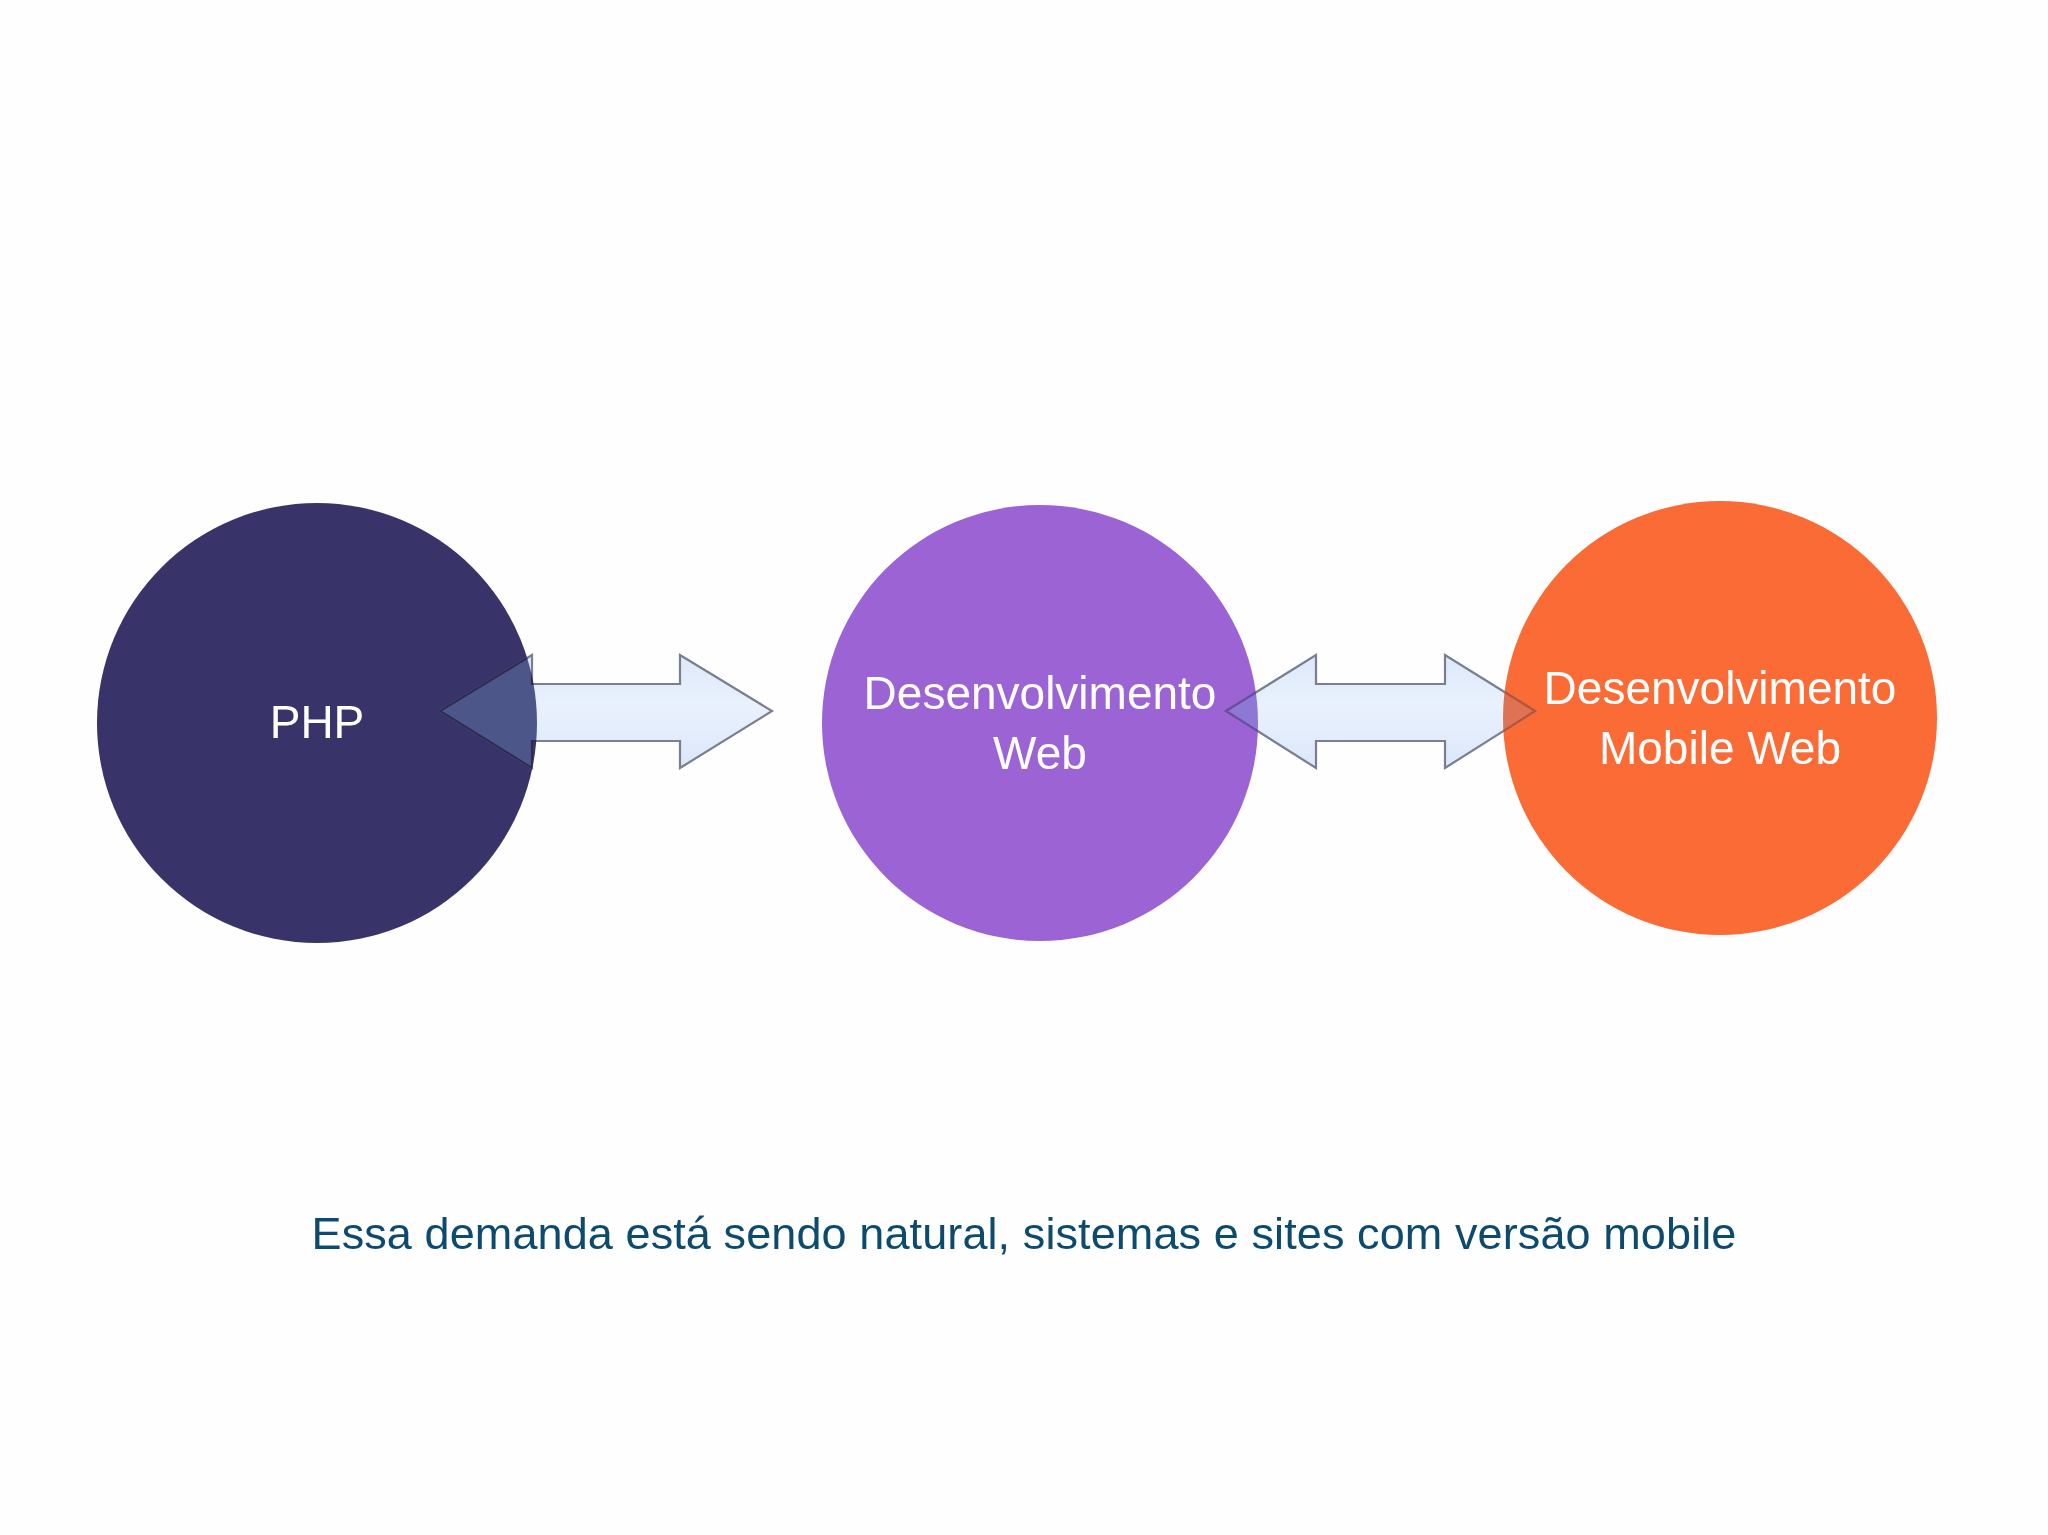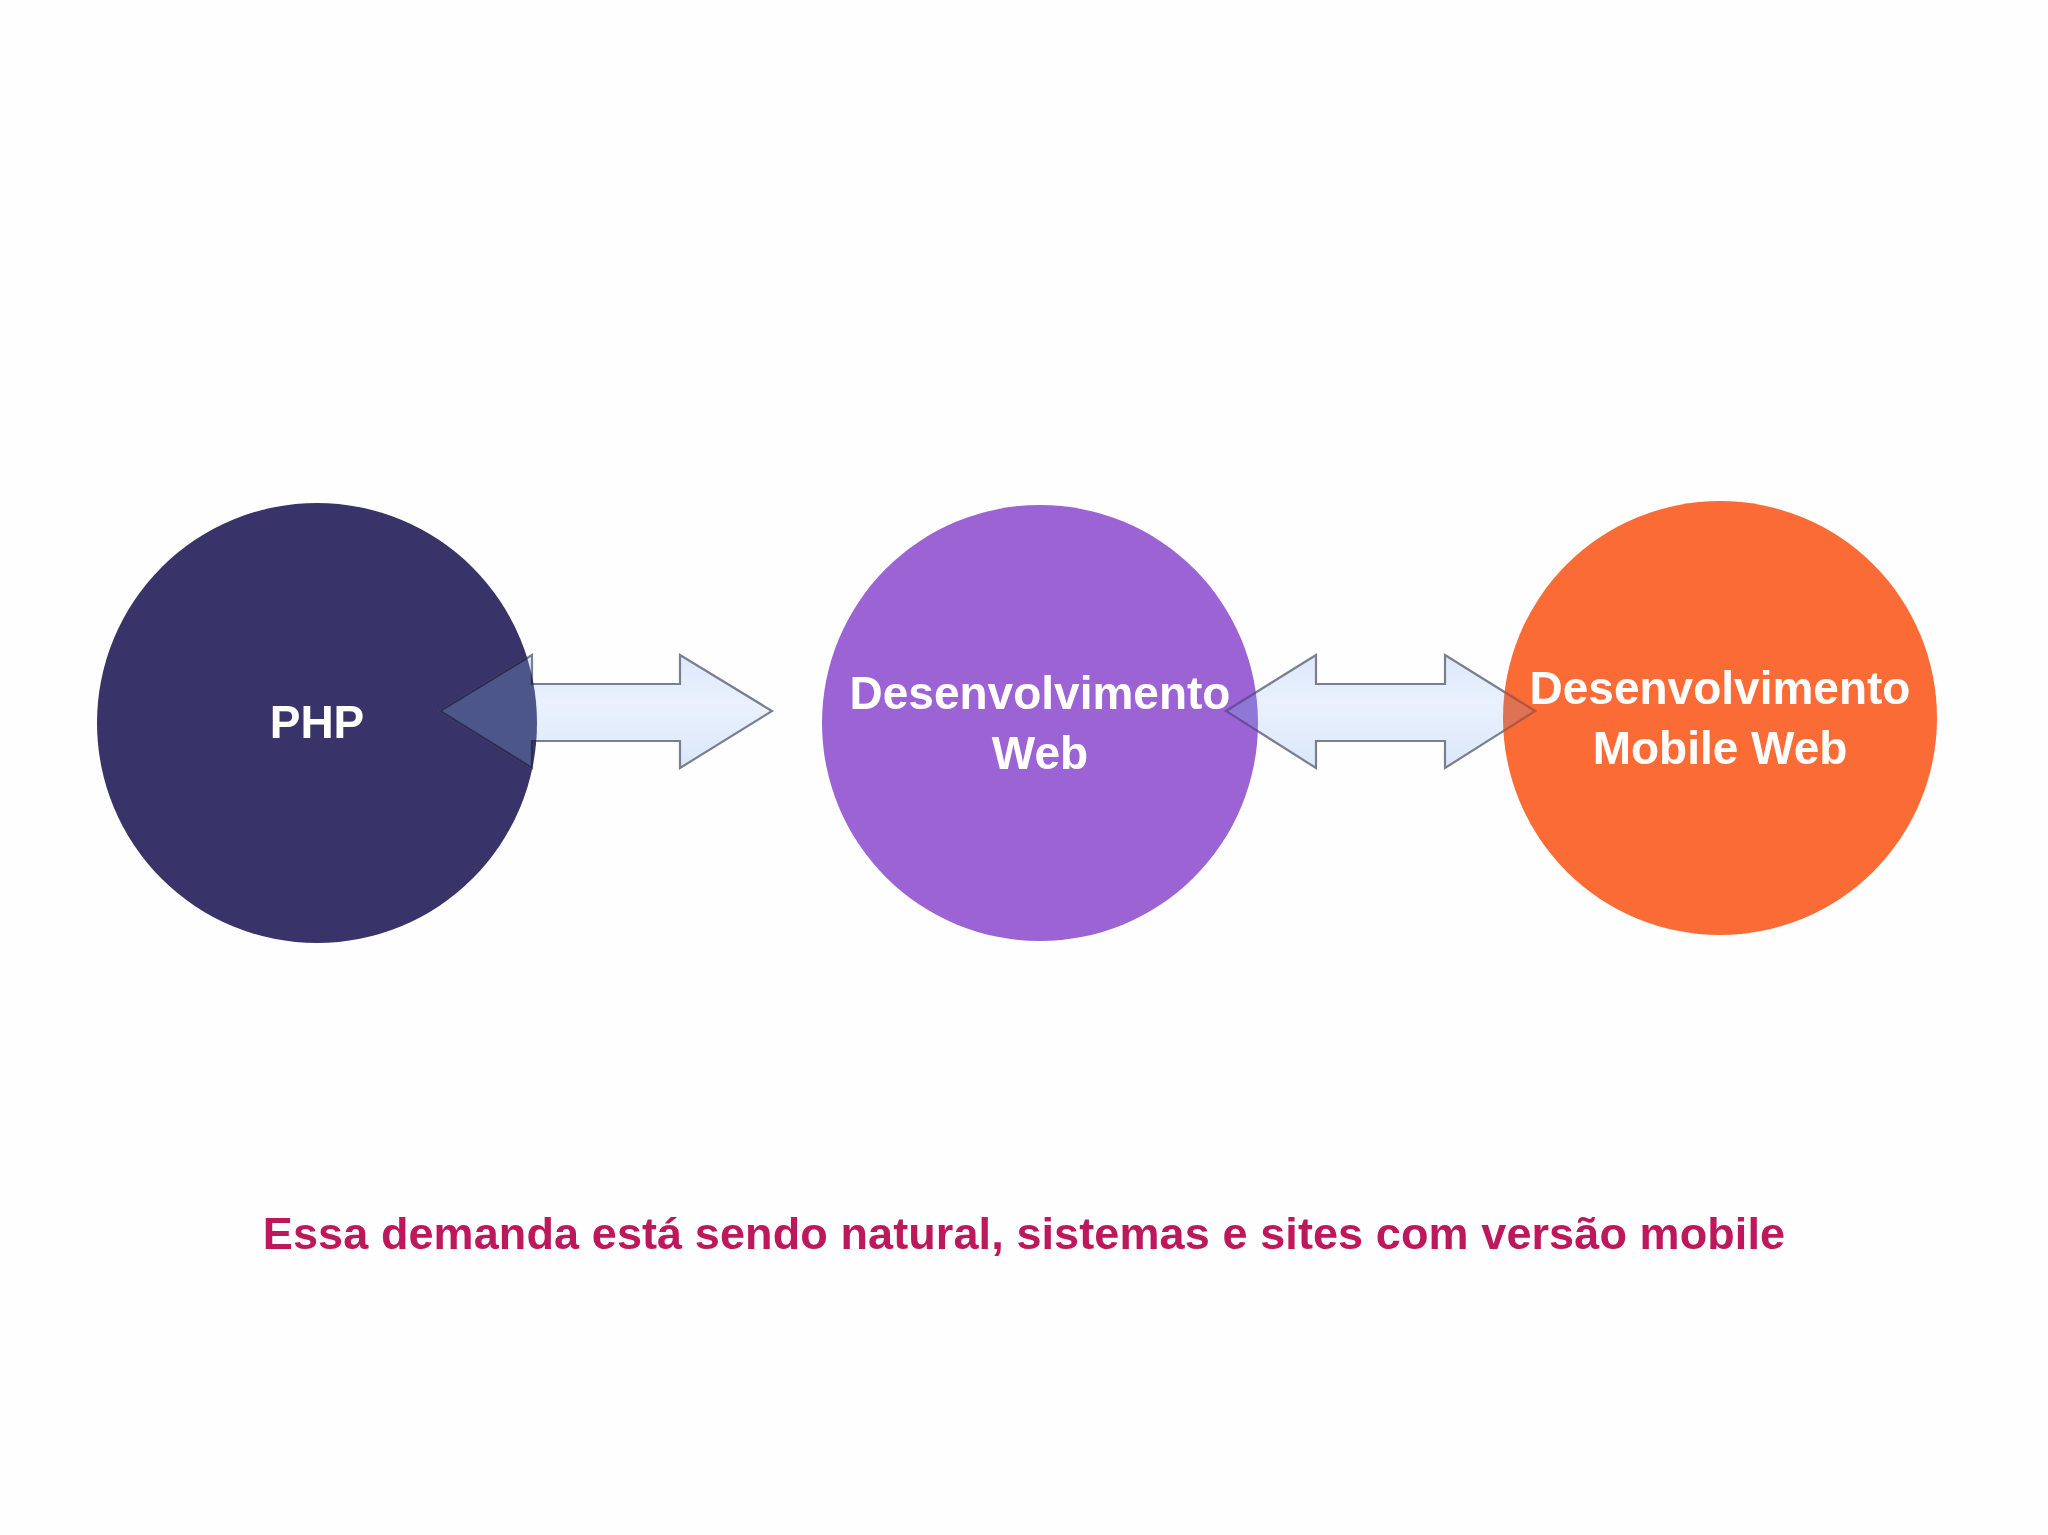--- a/index.html
+++ b/index.html
@@ -11,21 +11,20 @@
     width: 2048px;
     height: 1535px;
     font-family: "Liberation Sans", sans-serif;
     overflow: hidden;
   }
   #slide {
     position: relative;
     width: 2048px;
     height: 1535px;
     background: #fefefe;
-    font-weight: bold;
   }
   #diagram-svg {
     position: absolute;
     left: 0;
     top: 0;
     width: 2048px;
     height: 1535px;
     display: block;
   }
   .node-label {
@@ -36,21 +35,21 @@
     dominant-baseline: middle;
   }
   .caption-text {
     position: absolute;
     left: 0;
     top: 1208px;
     width: 2048px;
     text-align: center;
     font-family: "Liberation Sans", sans-serif;
     font-size: 45px;
-    color: #be185d;
+    color: #0c4a6e;
     letter-spacing: 0.1px;
     white-space: nowrap;
   }
 </style>
 </head>
 <body>
 
 <div id="slide">
 
   <svg id="diagram-svg" viewBox="0 0 2048 1535">

